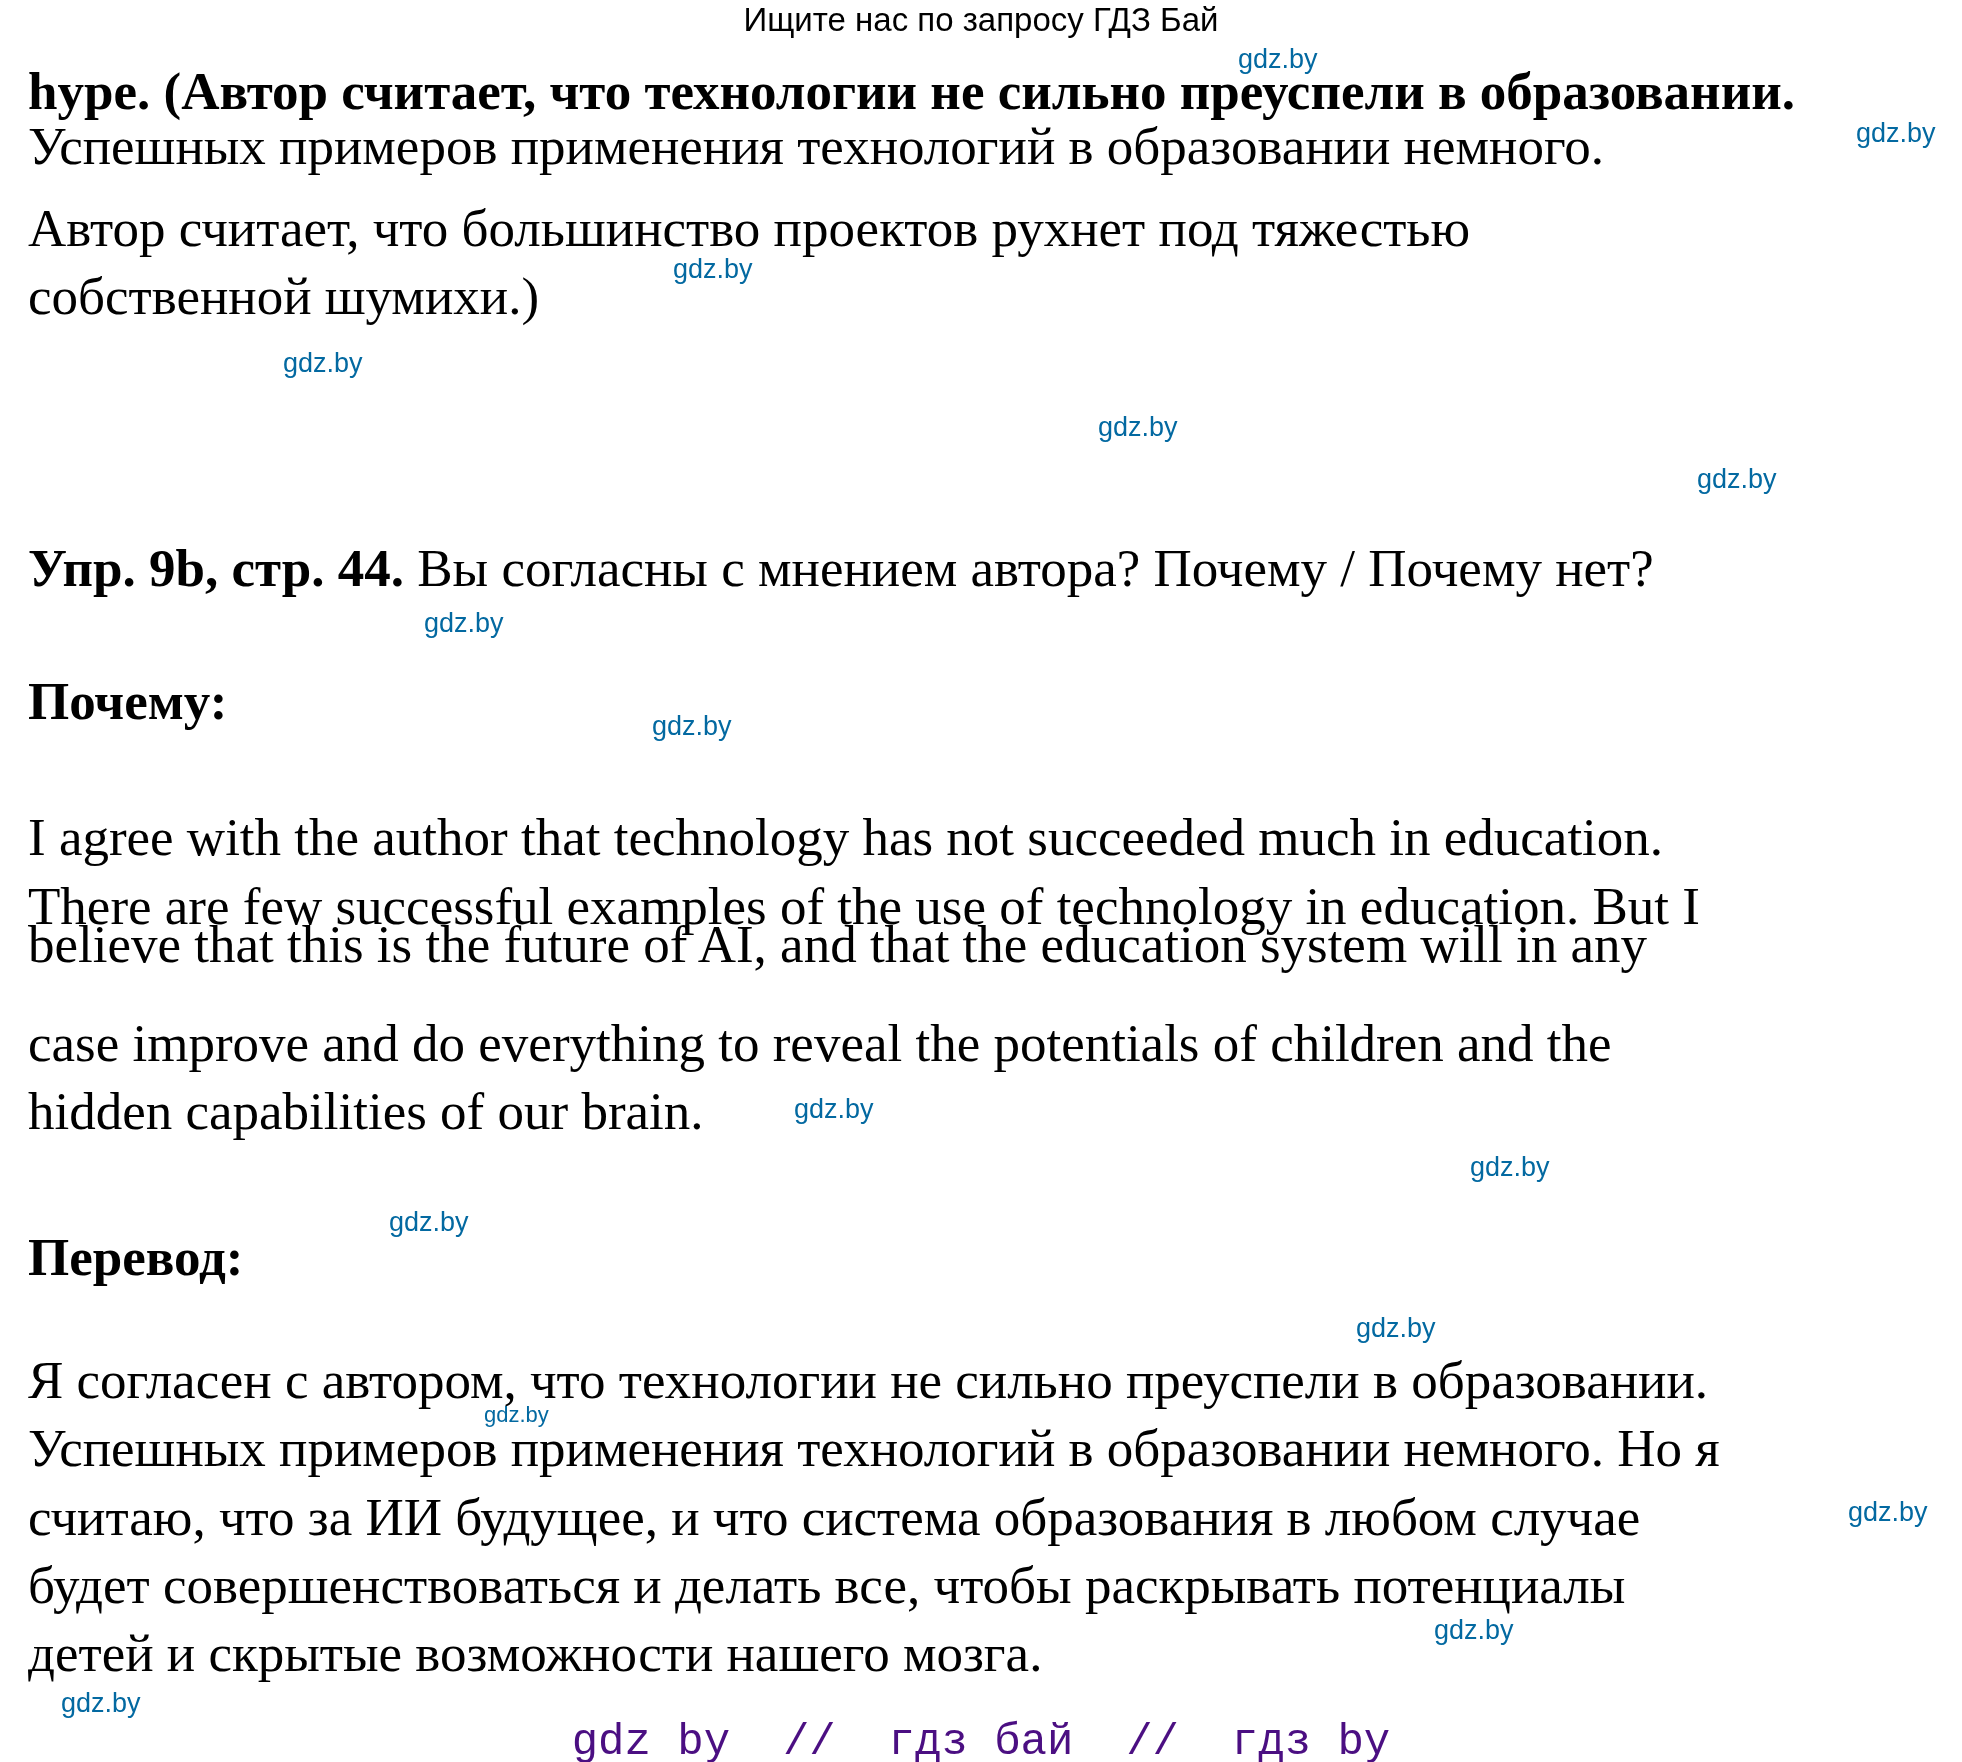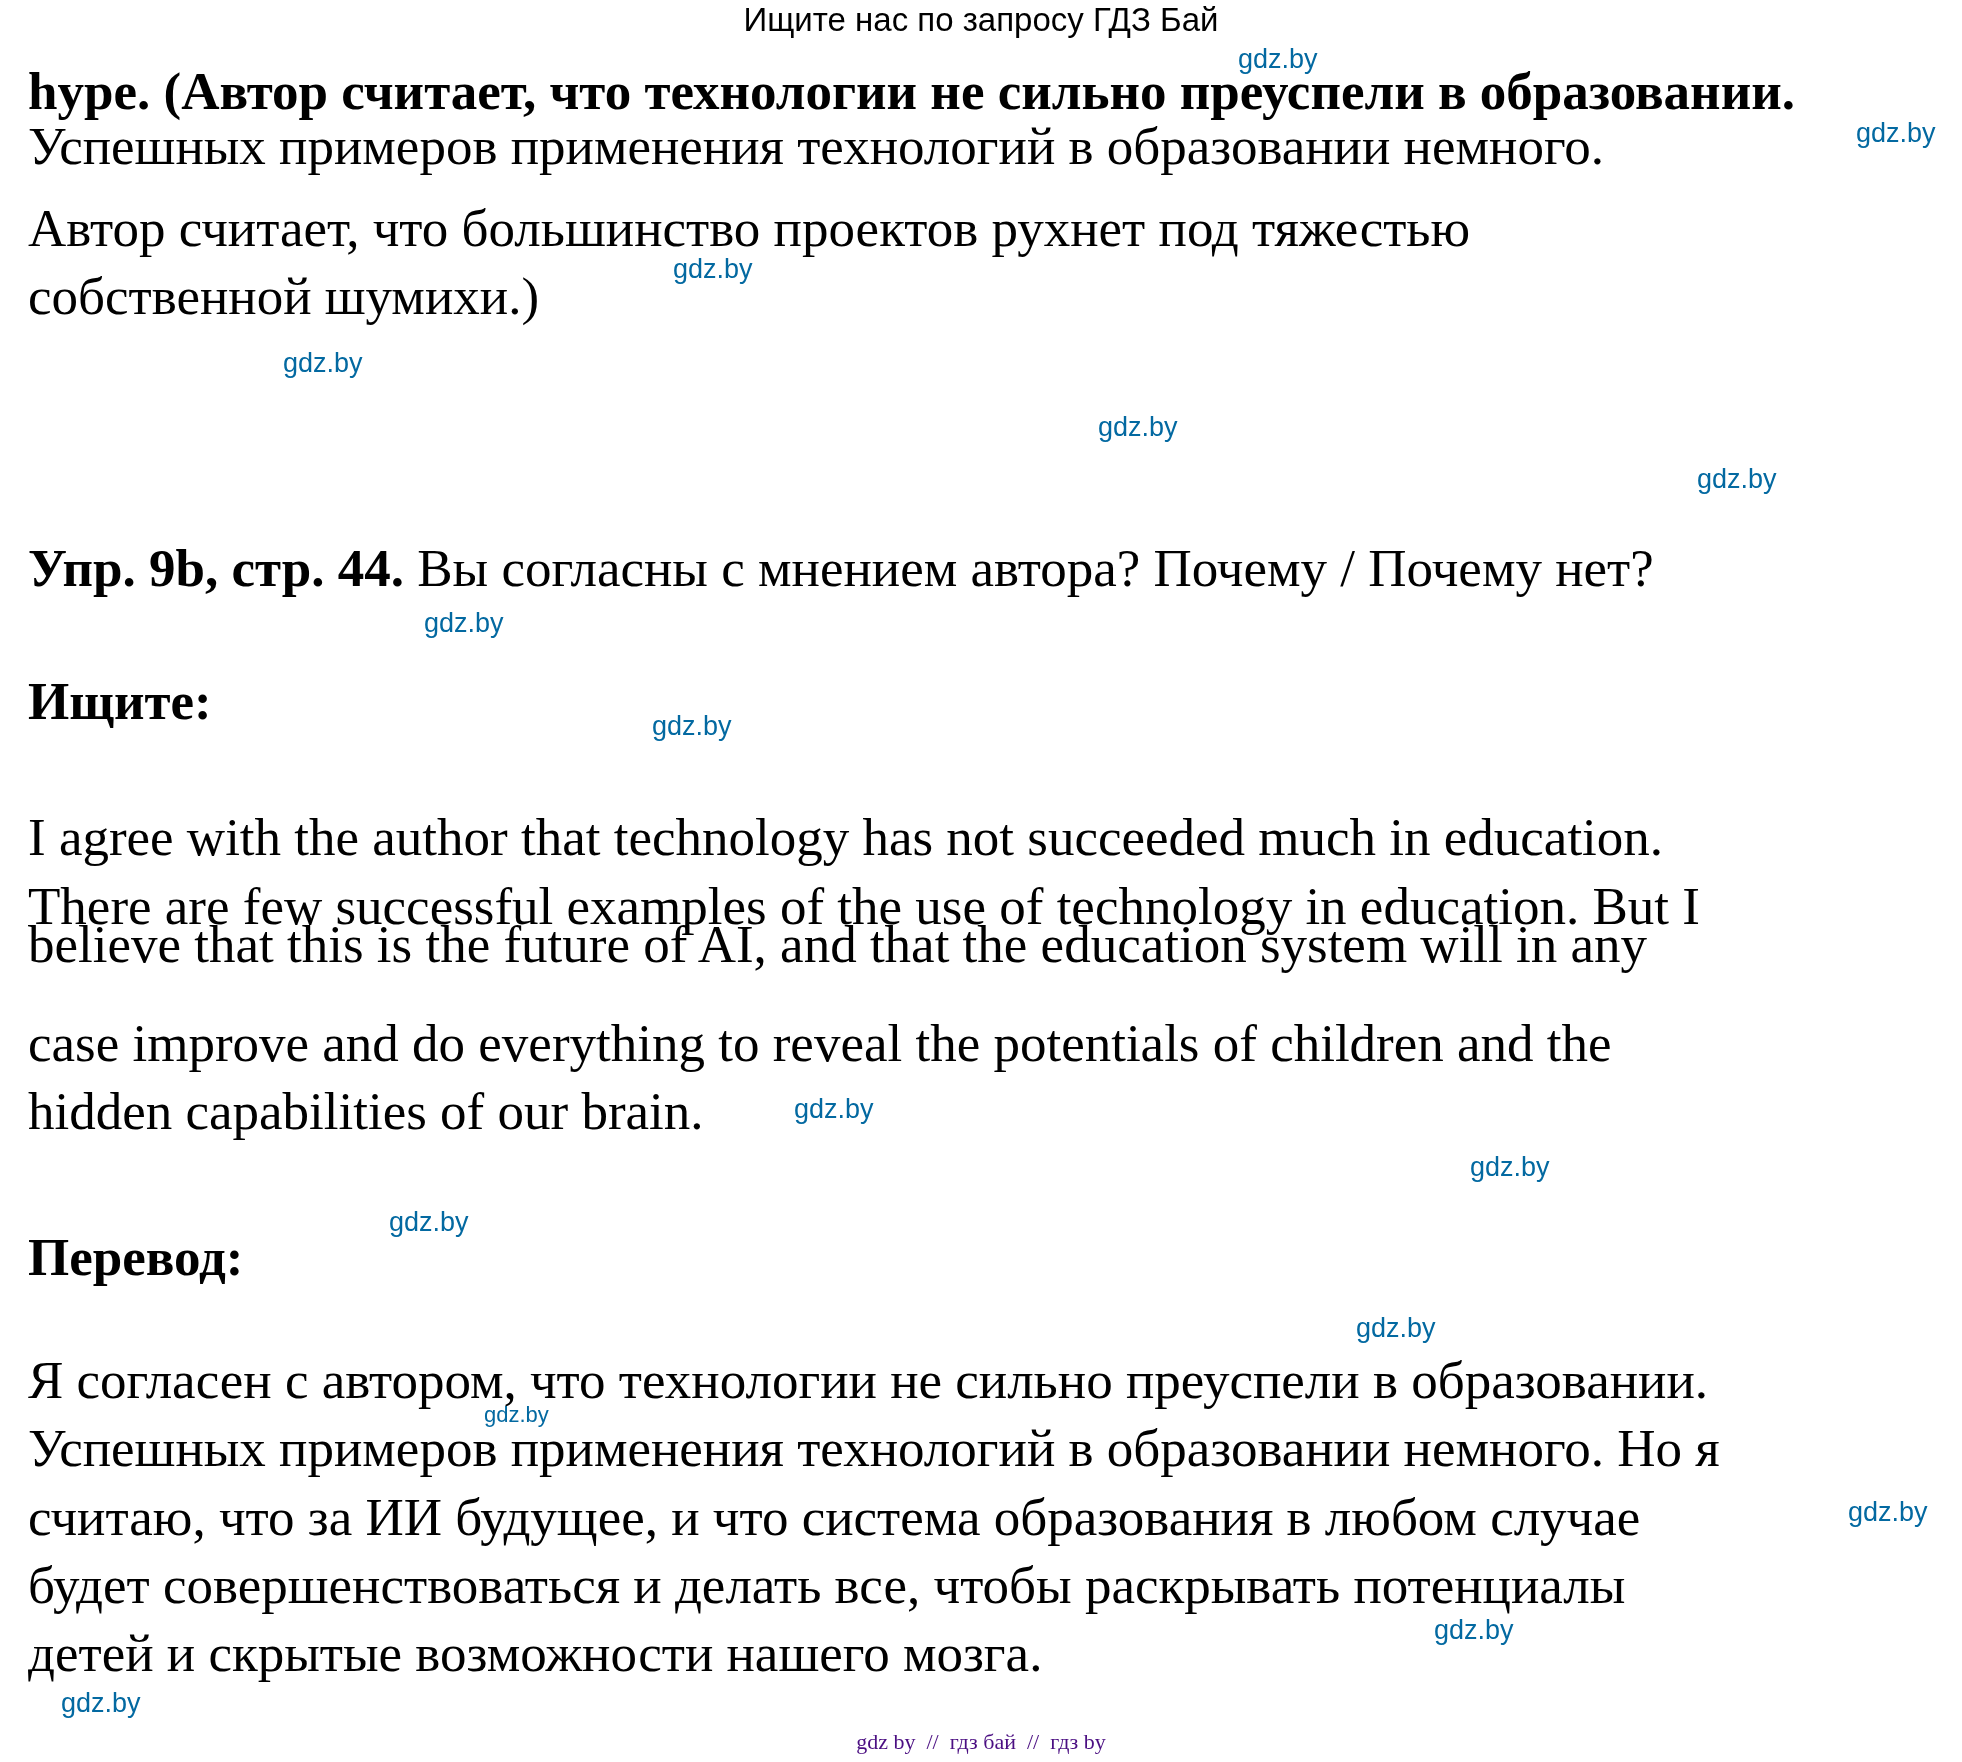--- a/index.html
+++ b/index.html
@@ -13,41 +13,41 @@
     position: absolute; left: 28px; white-space: nowrap;
     font-family: "Liberation Serif", serif; font-size: 53px; line-height: 60px; color: #000;
   }
   .bold { font-weight: bold; }
   .wm {
     position: absolute; white-space: nowrap;
     font-family: "Liberation Sans", sans-serif; font-size: 27px; line-height: 30px; color: #0369a1;
   }
   .footer {
     position: absolute; left: 0; width: 1962px; top: 1742px; transform: translateY(-50%);
-    text-align: center; font-family: Liberation Serif, serif; font-size: 22px; line-height: 36px;
+    text-align: center; font-family: Liberation Mono, monospace; font-size: 44px; line-height: 36px;
     white-space: pre;
   }
 </style>
 </head>
 <body>
 
 <div class="page">
 
   <div class="header-link" style="color:#000000; top:2px;">Ищите нас по запросу ГДЗ Бай</div>
 
   <div class="line" style="top:61px;font-weight:bold;">hype. (Автор считает, что технологии не сильно преуспели в образовании.</div>
   <div class="line" style="top:116px;">Успешных примеров применения технологий в образовании немного.</div>
   <div class="line" style="top:198px;">Автор считает, что большинство проектов рухнет под тяжестью</div>
   <div class="line" style="top:266px;">собственной шумихи.)</div>
 
   <div class="line" style="top:538px;">
     <span class="bold">Упр. 9b, стр. 44.</span><span> Вы согласны с мнением автора? Почему / Почему нет?</span>
   </div>
 
-  <div class="line bold" style="top:671px;">Ищите:</div>
+  <div class="line bold" style="top:671px;">Почему:</div>
 
   <div class="line" style="top:807px;">I agree with the author that technology has not succeeded much in education.</div>
   <div class="line" style="top:876px;">There are few successful examples of the use of technology in education. But I</div>
   <div class="line" style="top:914px;">believe that this is the future of AI, and that the education system will in any</div>
   <div class="line" style="top:1013px;">case improve and do everything to reveal the potentials of children and the</div>
   <div class="line" style="top:1081px;">hidden capabilities of our brain.</div>
 
   <div class="line bold" style="top:1215px;margin-top:12px;">Перевод:</div>
 
   <div class="line" style="top:1350px;">Я согласен с автором, что технологии не сильно преуспели в образовании.</div>

